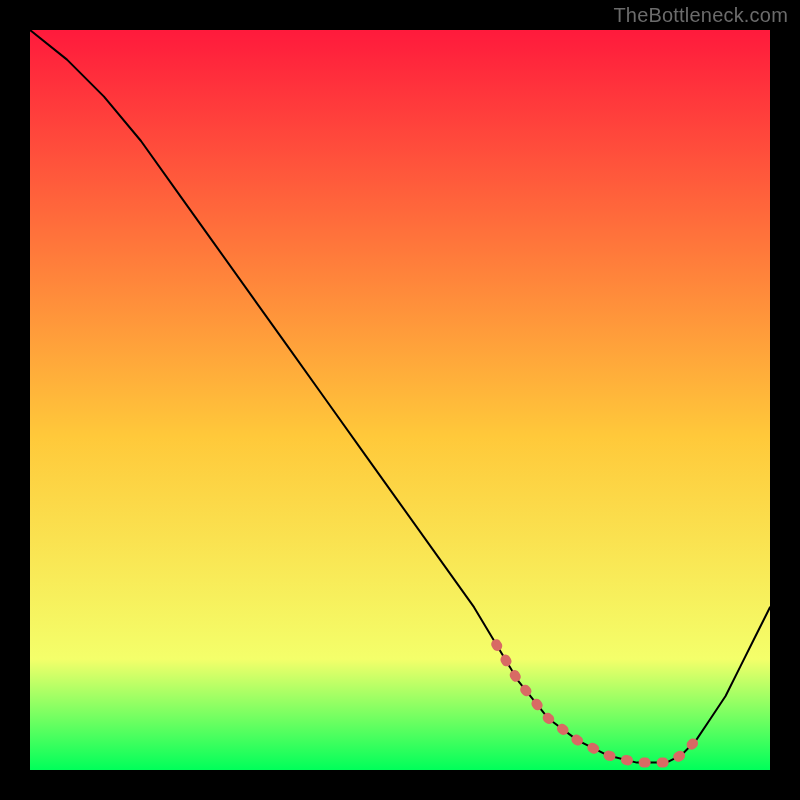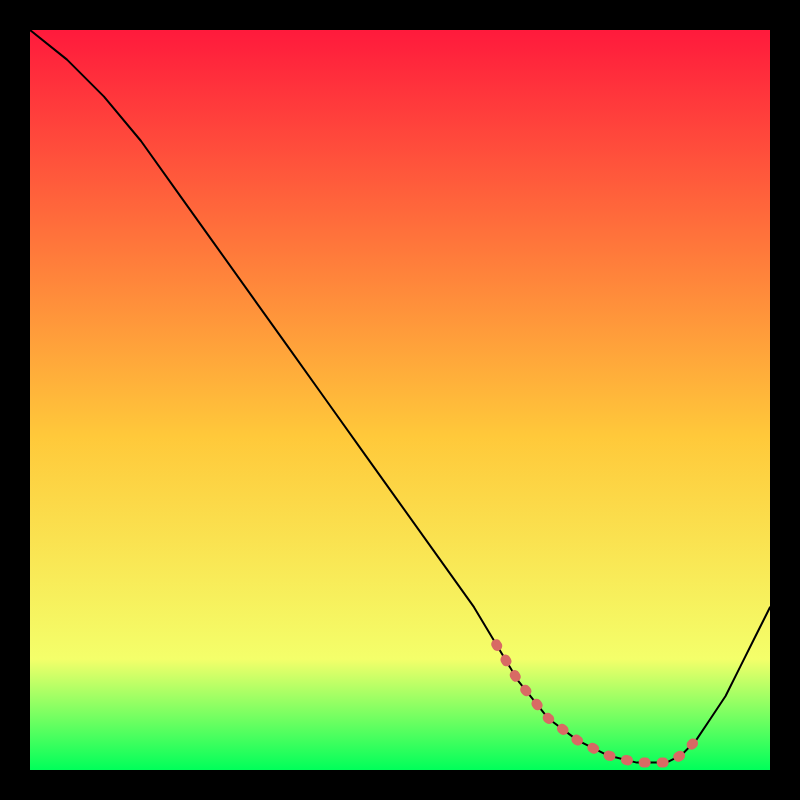--- a/index.html
+++ b/index.html
@@ -62,13 +62,14 @@
       </linearGradient>
     </defs>
 
     <rect x="30" y="30" width="740" height="740" fill="url(#bg-grad)"></rect>
 
     <path id="curve-path" class="curve" d="M30.0 30.0 L67.0 59.6 L104.0 96.6 L141.0 141.0 L178.0 192.8 L215.0 244.6 L252.0 296.4 L289.0 348.2 L326.0 400.0 L363.0 451.8 L400.0 503.6 L437.0 555.4 L474.0 607.2 L496.2 644.2 L518.4 681.2 L548.0 718.2 L577.6 740.4 L607.2 755.2 L636.8 762.6 L666.4 762.6 L681.2 755.2 L696.0 740.4 L710.8 718.2 L725.6 696.0 L740.4 666.4 L755.2 636.8 L770.0 607.2"></path>
 
     <path id="rope-path" class="rope" d="M496.2 644.2 L518.4 681.2 L548.0 718.2 L577.6 740.4 L607.2 755.2 L636.8 762.6 L666.4 762.6 L681.2 755.2 L696.0 740.4"></path>
   </svg>
 
+  <div class="watermark">TheBottleneck.com</div>
 </div>
 
 </body></html>

